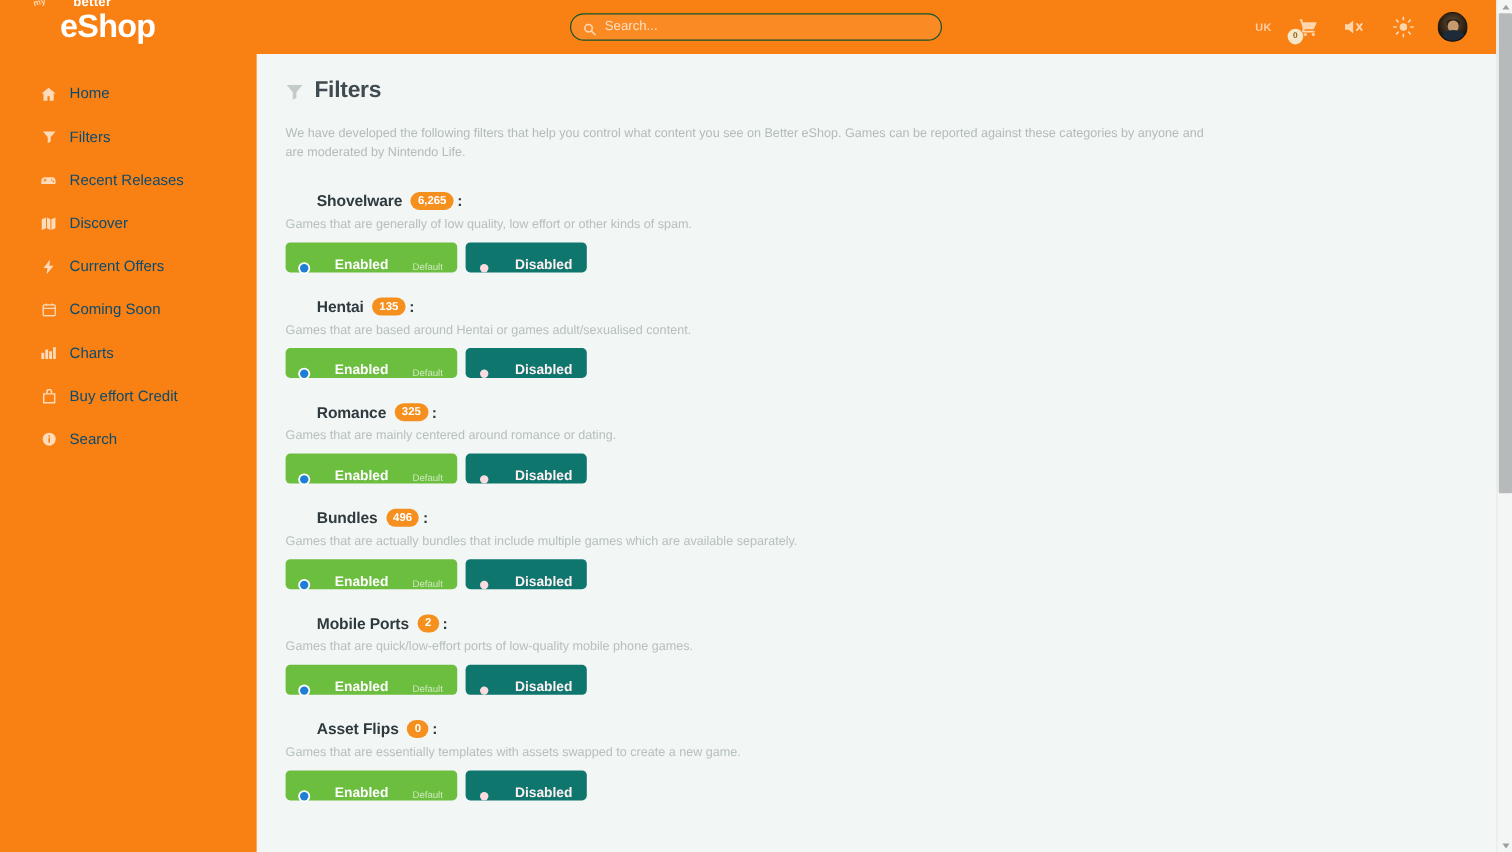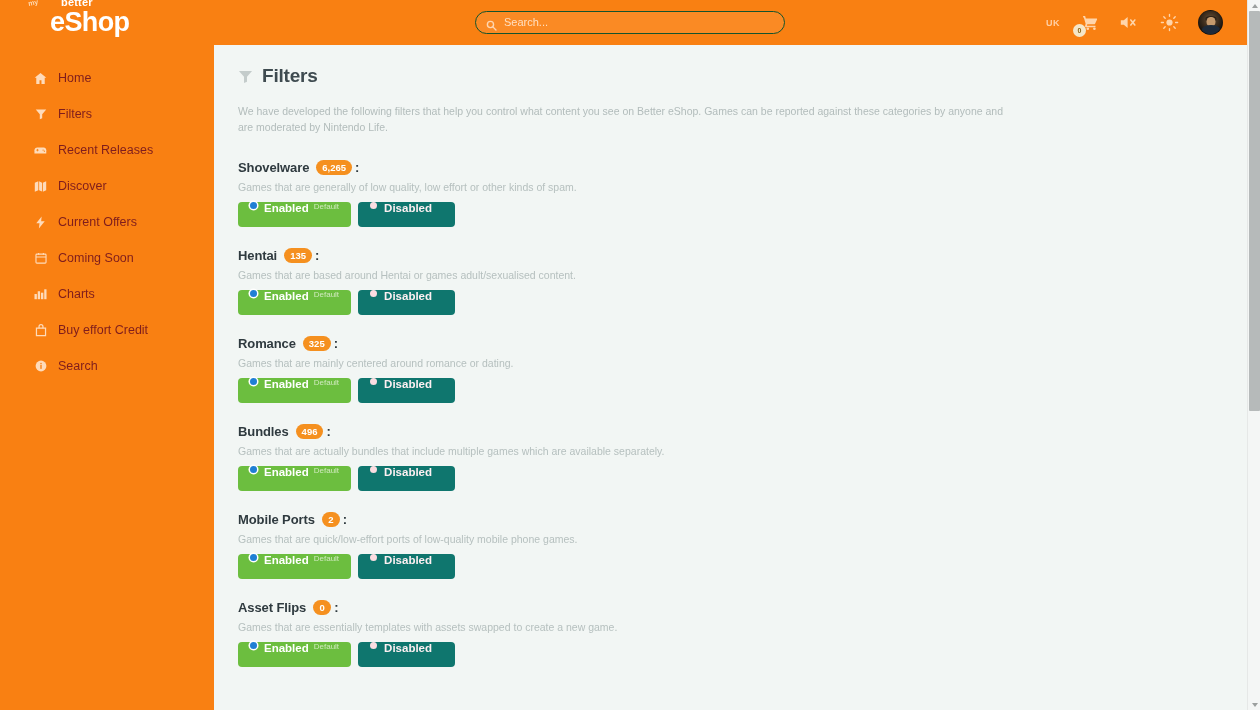--- a/index.html
+++ b/index.html
@@ -96,21 +96,21 @@
   
   .sidebar {
     position: absolute; top: 45px; left: 0;
     width: 214px; height: 665px;
     background: #f98012;
     padding-top: 15px;
   }
   .nav-item {
     display: flex; align-items: center; gap: 11px;
     height: 36px; padding-left: 34px;
-    color: #7f1d1d; font-size: 12.5px;
+    color: #0c4a6e; font-size: 12.5px;
     cursor: pointer;
   }
   .nav-item .n-icon {
     width: 13px; height: 13px; flex: 0 0 13px;
     display: flex; align-items: center; justify-content: center;
     opacity: .92;
   }
   .nav-item .n-icon svg { display: block; }
 
   
@@ -133,36 +133,37 @@
   .page-desc {
     font-size: 10.5px; color: #b2bcbb; line-height: 1.55;
     max-width: 770px; margin-bottom: 24px;
   }
 
   .filter-block { margin-bottom: 21px; }
   .filter-head {
     display: flex; align-items: flex-end; gap: 0;
     font-size: 13px; font-weight: 700; color: #2f3a3f;
     margin-bottom: 6px;
+    margin-left: 26px;
   }
   .filter-name { letter-spacing: -0.1px; }
   .count-badge {
     display: inline-flex; align-items: center; justify-content: center;
     min-width: 18px; height: 15px; padding: 0 6px;
     border-radius: 8px; background: #f5901f; color: #ffffff;
     font-size: 9.5px; font-weight: 700;
     margin: 0 3px 0 7px;
   }
   .colon { color: #2f3a3f; font-weight: 700; }
   .filter-desc {
     font-size: 10.5px; color: #b6c0bf; margin-bottom: 9px;
   }
   .btn-row { display: flex; gap: 7px; }
   .opt-btn {
-    display: flex; align-items: flex-start; gap: 7px;
+    display: flex; align-items: flex-end; gap: 22px;
     height: 25px; padding: 0 12px;
     border: none; border-radius: 4px;
     font-family: "Liberation Sans", sans-serif;
     cursor: pointer;
   }
   .opt-btn .dot {
     width: 7px; height: 7px; border-radius: 50%;
     flex: 0 0 7px;
   }
   .opt-enabled { background: #6cbe3f; min-width: 100px; }

